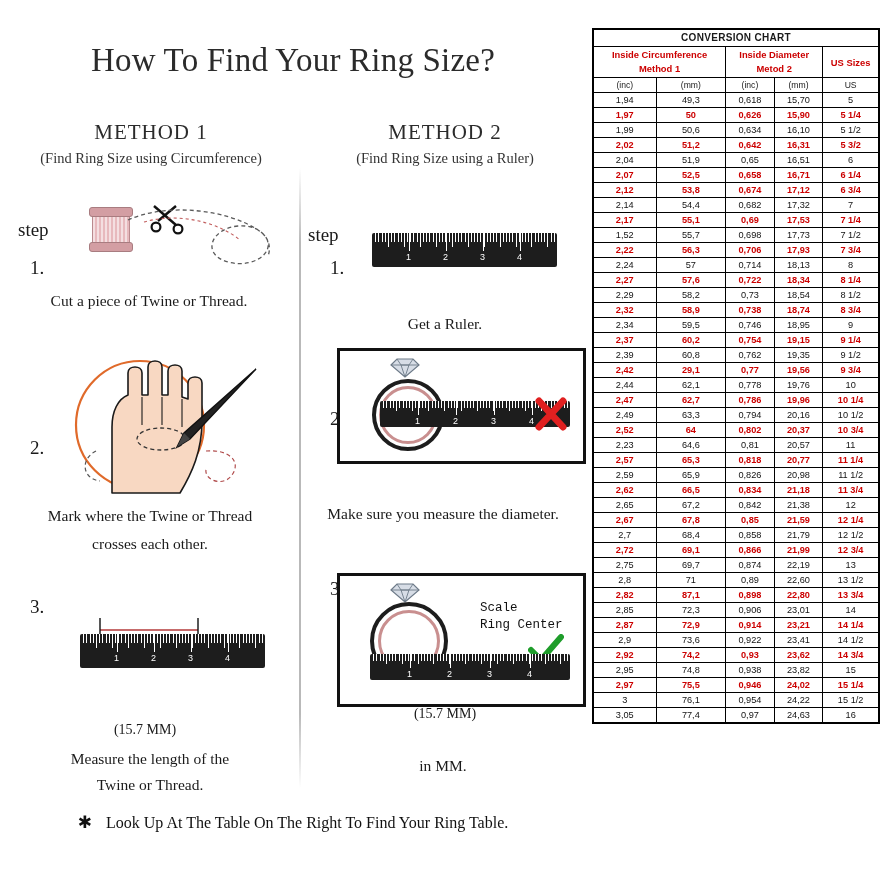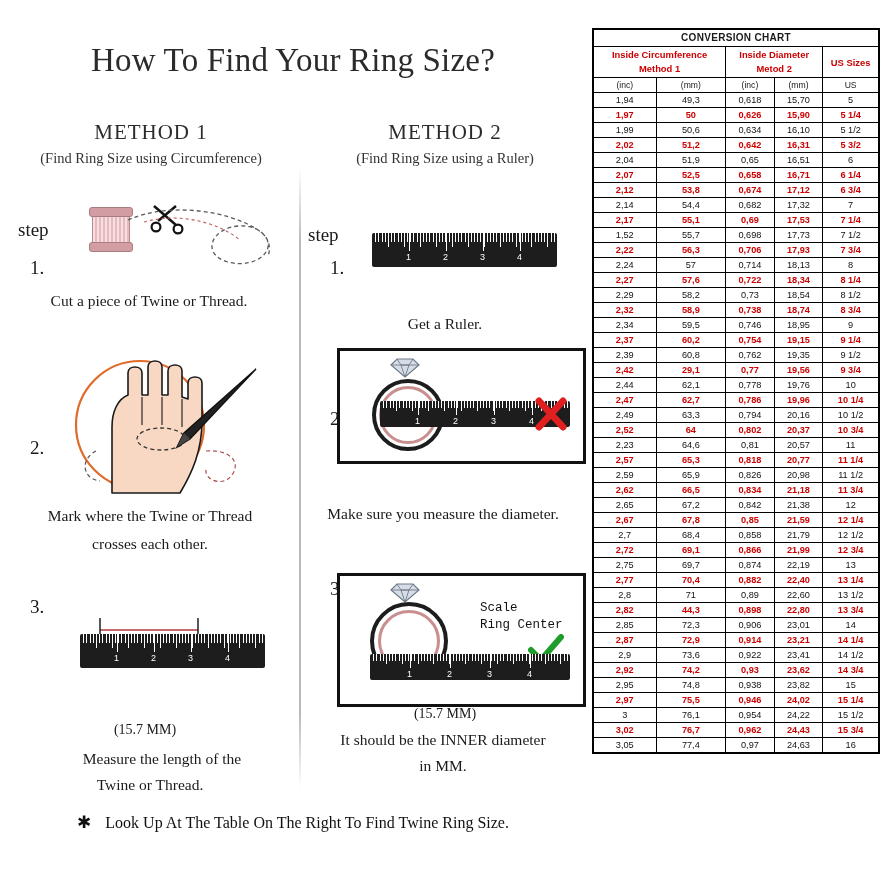--- a/index.html
+++ b/index.html
@@ -416,21 +416,21 @@
       <div class="num" style="left: 34px; top: 19.04px;">1</div>
       <div class="tick" style="left: 74px; height: 17.68px;"></div>
       <div class="num" style="left: 71px; top: 19.04px;">2</div>
       <div class="tick" style="left: 111px; height: 17.68px;"></div>
       <div class="num" style="left: 108px; top: 19.04px;">3</div>
       <div class="tick" style="left: 148px; height: 17.68px;"></div>
       <div class="num" style="left: 145px; top: 19.04px;">4</div>
     </div>
 
   <div class="mm-label" style="left:0; top:722px; width:290px; text-align:center;">(15.7 MM)</div>
-  <div class="caption" style="left:20px; top:748px; width:284px;">Measure the length of the</div>
+  <div class="caption" style="left:8px; top:748px; width:284px;">Measure the length of the</div>
   <div class="caption" style="left:8px; top:774px; width:284px;">Twine or Thread.</div>
 
   <div class="step-num" id="s2n1">1.</div>
   <div class="ruler" id="ruler1">
       <div class="tick" style="left: 3.18966px; height: 8.84px;"></div>
       <div class="tick" style="left: 6.37931px; height: 8.84px;"></div>
       <div class="tick" style="left: 9.56897px; height: 8.84px;"></div>
       <div class="tick" style="left: 12.7586px; height: 8.84px;"></div>
       <div class="tick" style="left: 15.9483px; height: 13.6px;"></div>
       <div class="tick" style="left: 19.1379px; height: 8.84px;"></div>
@@ -662,25 +662,24 @@
         <div class="tick" style="left: 80px; height: 13.52px;"></div>
         <div class="num" style="left: 77px; top: 14.56px;">2</div>
         <div class="tick" style="left: 120px; height: 13.52px;"></div>
         <div class="num" style="left: 117px; top: 14.56px;">3</div>
         <div class="tick" style="left: 160px; height: 13.52px;"></div>
         <div class="num" style="left: 157px; top: 14.56px;">4</div>
       </div>
   </div>
 
   <div class="mm-label" style="left:300px; top:706px; width:290px; text-align:center;">(15.7 MM)</div>
-  <div class="caption" style="left:296px; top:729px; width:294px;">It should be the INNER diameter</div>
   <div class="caption" style="left:296px; top:755px; width:294px;">in MM.</div>
 
   <div class="footnote">
-    <span class="star">✱</span><span>Look Up  At The Table On The Right To Find Twine Ring Size.</span>
+    <span class="star">✱</span><span>Look Up  At The Table On The Right To Find Your Ring Table.</span>
   </div>
 
   <div class="table-wrap">
     <table class="conv">
       <thead>
         <tr>
           <th class="chart-title" colspan="5">CONVERSION CHART</th>
         </tr>
         <tr id="group-header-row">
             <th class="grp two-line" colspan="2">Inside Circumference<br>Method 1</th>
@@ -913,37 +912,30 @@
             <td>21,99</td>
             <td>12 3/4</td>
           </tr>
           <tr class="black">
             <td>2,75</td>
             <td>69,7</td>
             <td>0,874</td>
             <td>22,19</td>
             <td>13</td>
           </tr>
-          <tr class="red">
-            <td>2,77</td>
-            <td>70,4</td>
-            <td>0,882</td>
-            <td>22,40</td>
-            <td>13 1/4</td>
-          </tr>
           <tr class="black">
             <td>2,8</td>
             <td>71</td>
             <td>0,89</td>
             <td>22,60</td>
             <td>13 1/2</td>
           </tr>
           <tr class="red">
             <td>2,82</td>
-            <td>44,3</td>
+            <td>87,1</td>
             <td>0,898</td>
             <td>22,80</td>
             <td>13 3/4</td>
           </tr>
           <tr class="black">
             <td>2,85</td>
             <td>72,3</td>
             <td>0,906</td>
             <td>23,01</td>
             <td>14</td>
@@ -983,27 +975,20 @@
             <td>24,02</td>
             <td>15 1/4</td>
           </tr>
           <tr class="black">
             <td>3</td>
             <td>76,1</td>
             <td>0,954</td>
             <td>24,22</td>
             <td>15 1/2</td>
           </tr>
-          <tr class="red">
-            <td>3,02</td>
-            <td>76,7</td>
-            <td>0,962</td>
-            <td>24,43</td>
-            <td>15 3/4</td>
-          </tr>
           <tr class="black">
             <td>3,05</td>
             <td>77,4</td>
             <td>0,97</td>
             <td>24,63</td>
             <td>16</td>
           </tr>
         </tbody>
     </table>
   </div>

